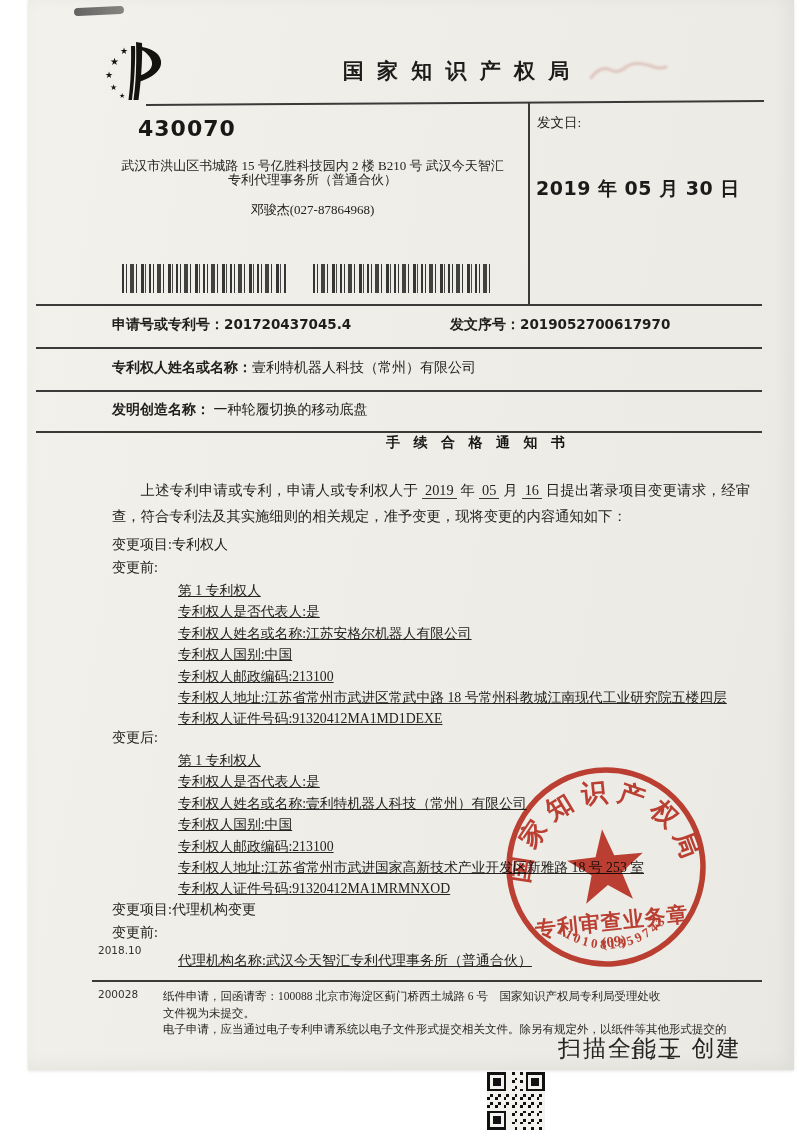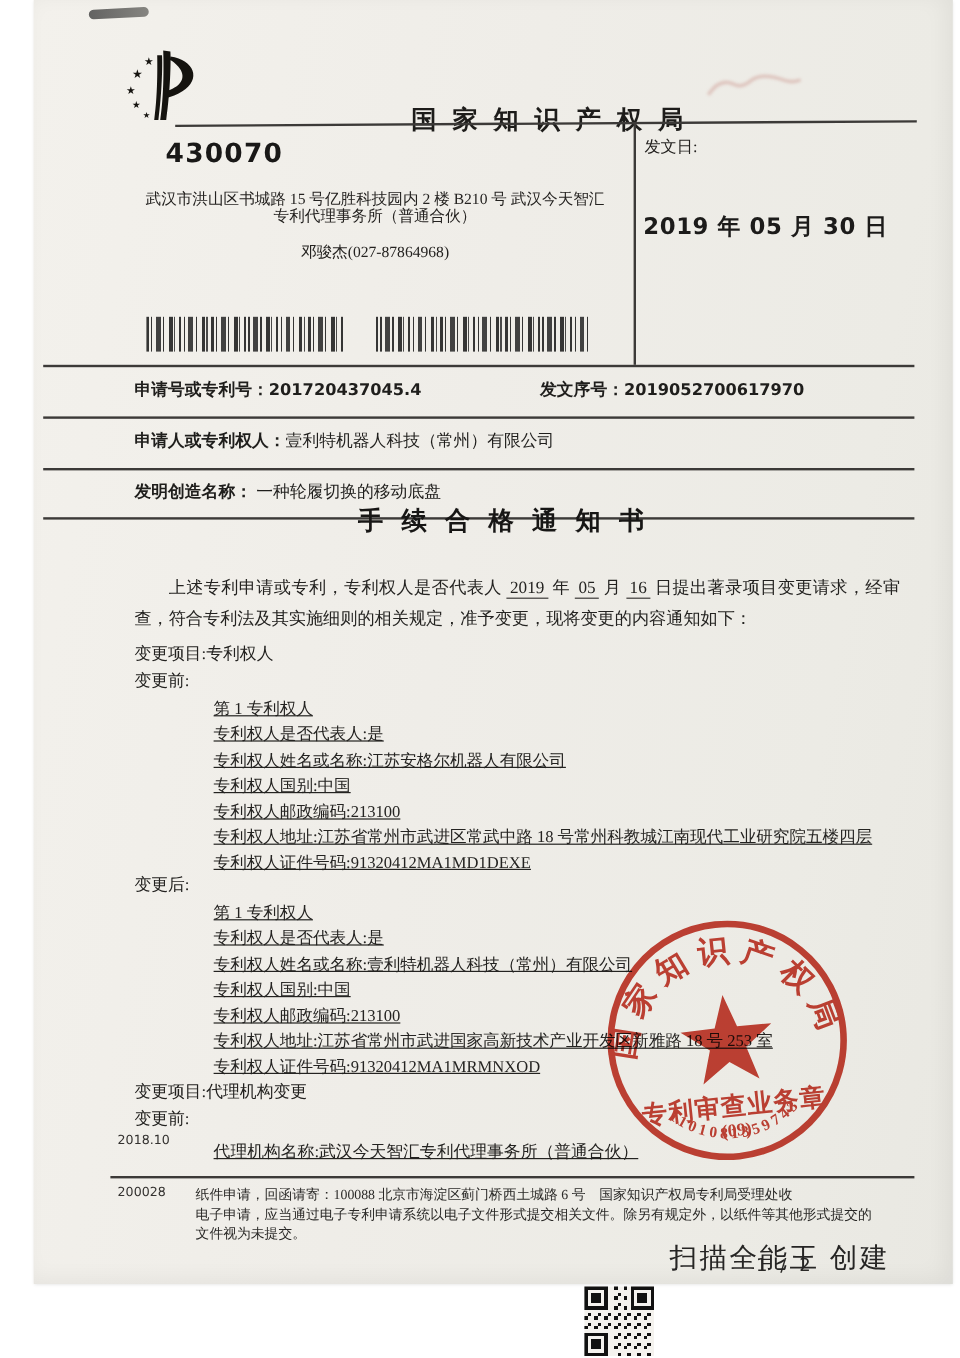--- a/index.html
+++ b/index.html
@@ -13,21 +13,21 @@
     left:28px;top:0;width:766px;height:1070px;
     background:linear-gradient(100deg,#f3f1ec 0%,#efede8 45%,#ecebe5 80%,#e9e8e2 100%);
     box-shadow:inset -6px -4px 18px rgba(0,0,0,0.05), 0 1px 3px rgba(0,0,0,0.12);
   }
   .staple{
     left:74px;top:7px;width:50px;height:8px;background:linear-gradient(90deg,#3f3f3f,#6b6a66);
     border-radius:4px;transform:rotate(-3deg);opacity:.8;
   }
   .agency-title{
     left:250px;top:57px;width:360px;text-align:center;
-    font-size:21px;font-weight:bold;letter-spacing:4px;color:#1d1c1a;margin-top:29px;
+    font-size:21px;font-weight:bold;letter-spacing:4px;color:#1d1c1a;
   }
   .rule{background:#3c3a38;height:2px;}
   .rule.thin{height:1.5px;}
   .vrule{background:#3c3a38;width:1.5px;}
   .postcode{left:138px;top:116px;font-family:"DejaVu Sans","Liberation Sans",sans-serif;
     font-size:22px;font-weight:bold;letter-spacing:1px;color:#191817;}
   .addr{left:105px;width:415px;text-align:center;font-size:13px;color:#242220;white-space:nowrap;}
   .barcode{
     top:264px;height:29px;
     background:repeating-linear-gradient(90deg,
@@ -35,22 +35,22 @@
       #2a2a2a 8px 12px,transparent 12px 14px,#1c1c1c 14px 15px,transparent 15px 19px,
       #1c1c1c 19px 22px,transparent 22px 23px,#333 23px 24px,transparent 24px 27px);
     opacity:.88;
   }
   .issue-label{left:537px;top:114px;font-size:13.5px;color:#242220;}
   .issue-date{left:536px;top:176px;font-family:"DejaVu Sans","Liberation Sans",sans-serif;
     font-size:19px;font-weight:bold;color:#1c1b1a;letter-spacing:.5px;}
   .inforow{font-size:14px;color:#1f1e1c;white-space:nowrap;}
   .inforow .lbl{font-weight:bold;}
   .inforow .num{font-family:"DejaVu Sans","Liberation Sans",sans-serif;font-weight:bold;font-size:13.5px;}
-  .notice-title{left:270px;top:420px;width:300px;text-align:center;
-    font-size:21px;font-weight:bold;letter-spacing:5px;color:#171615;}
+  .notice-title{left:270px;top:434px;width:300px;text-align:right;
+    font-size:14px;font-weight:bold;letter-spacing:5px;color:#171615;}
   .para{left:112px;top:477px;width:638px;font-size:14.3px;line-height:26px;
     text-indent:2em;color:#242321;text-align:justify;}
   .para .u{border-bottom:1px solid #3c3a38;padding:0 3px;}
   .sec-label{left:112px;font-size:14px;color:#22211f;}
   .detail-block{left:178px;font-size:13.8px;line-height:21.4px;color:#242321;white-space:nowrap;text-decoration:underline;}
   .stamp{left:496px;top:757px;width:220px;height:220px;transform:rotate(-6deg);
     mix-blend-mode:multiply;opacity:.93;}
   .footer-code{left:98px;font-family:"DejaVu Sans","Liberation Sans",sans-serif;
     font-size:10.5px;color:#33312f;}
   .footer-note{left:163px;width:606px;font-size:11.5px;line-height:16.5px;color:#2a2927;}
@@ -100,31 +100,31 @@
 
   <div class="abs rule thin" style="left:8px;top:304px;width:726px;"></div>
   <div class="abs inforow" style="left:84px;top:316px;">
     <span class="lbl">申请号或专利号：</span><span class="num">201720437045.4</span>
   </div>
   <div class="abs inforow" style="left:422px;top:316px;text-align:center;">
     <span class="lbl">发文序号：</span><span class="num">2019052700617970</span>
   </div>
   <div class="abs rule thin" style="left:8px;top:347px;width:726px;"></div>
   <div class="abs inforow" style="left:84px;top:359px;">
-    <span class="lbl">申请人或专利权人：</span><span>壹利特机器人科技（常州）有限公司</span>
+    <span class="lbl">专利权人姓名或名称：</span><span>壹利特机器人科技（常州）有限公司</span>
   </div>
   <div class="abs rule thin" style="left:8px;top:390px;width:726px;"></div>
   <div class="abs inforow" style="left:84px;top:401px;">
     <span class="lbl">发明创造名称：</span>&nbsp;<span>一种轮履切换的移动底盘</span>
   </div>
   <div class="abs rule thin" style="left:8px;top:431px;width:726px;"></div>
 
   <div class="abs notice-title" style="left:242px;">手 续 合 格 通 知 书</div>
   <div class="abs para" style="left:84px;">
-    <span>上述专利申请或专利，专利权人是否代表人</span>
+    <span>上述专利申请或专利，申请人或专利权人于</span>
     <span class="u">2019</span>
     <span>年</span>
     <span class="u">05</span>
     <span>月</span>
     <span class="u">16</span>
     <span>日提出著录项目变更请求，经审查，符合专利法及其实施细则的相关规定，准予变更，现将变更的内容通知如下：</span>
   </div>
 
   <div class="abs sec-label" style="left:84px;top:536px;">变更项目:专利权人</div>
   <div class="abs sec-label" style="left:84px;top:559px;">变更前:</div>
@@ -170,22 +170,22 @@
     <text font-size="13" font-weight="bold" fill="#c53527" letter-spacing="3">
       <textPath href="#arcBottom" startOffset="50%" text-anchor="middle">1101081359743</textPath>
     </text>
   </svg>
 
   <div class="abs rule thin" style="left:64px;top:980px;width:670px;"></div>
   <div class="abs footer-code" style="left:70px;top:988px;text-align:right;">200028</div>
   <div class="abs footer-code" style="left:70px;top:944px;">2018.10</div>
   <div class="abs footer-note" style="left:135px;top:988px;">
     <div>纸件申请，回函请寄：100088 北京市海淀区蓟门桥西土城路 6 号　国家知识产权局专利局受理处收</div>
+    <div style="padding-left:0;">文件视为未提交。</div>
     <div>电子申请，应当通过电子专利申请系统以电子文件形式提交相关文件。除另有规定外，以纸件等其他形式提交的</div>
-    <div style="padding-left:0;">文件视为未提交。</div>
   </div>
   <div class="abs page-ind" style="left:602px;">1 / 2</div>
 </div>
 
 <svg class="abs qr" id="qr-svg" viewBox="0 0 21 21" style="shape-rendering:crispEdges;">
     <rect x="0" y="0" width="21" height="21" fill="#f4f2ee"></rect>
     <rect x="9" y="0" width="1" height="1" fill="#111"></rect>
     <rect x="12" y="0" width="1" height="1" fill="#111"></rect>
     <rect x="10" y="2" width="1" height="1" fill="#111"></rect>
     <rect x="9" y="3" width="1" height="1" fill="#111"></rect>

